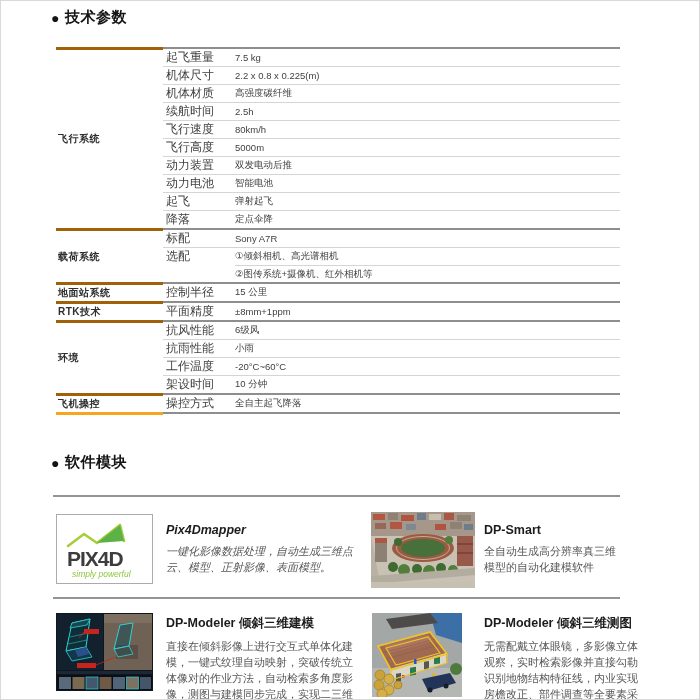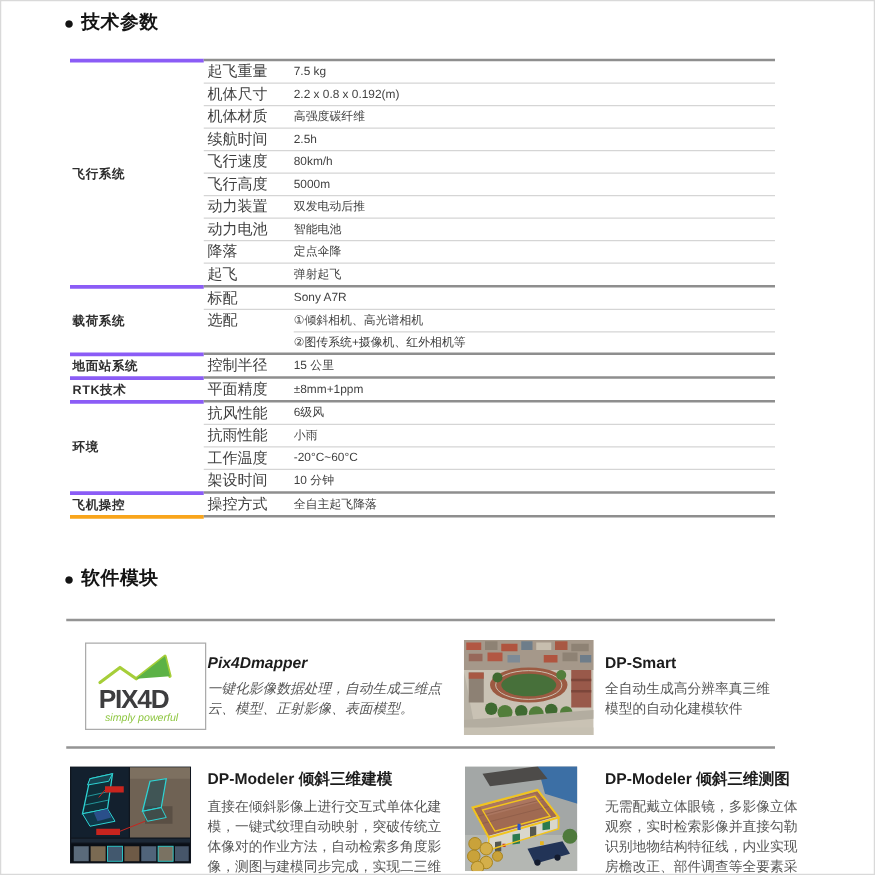--- a/index.html
+++ b/index.html
@@ -10,39 +10,39 @@
   }
   .sec-title {
     position:absolute; left:50px; display:flex; align-items:center; gap:5px;
     font-size:15px; font-weight:bold; color:#141414; letter-spacing:.5px;
   }
   .sec-title .bullet { font-size:14px; line-height:1; }
   
   .spec-table { position:absolute; left:55px; top:46px; width:564px; }
   .group { display:flex; }
   .gcat {
-    width:107px; box-sizing:border-box; border-top:3px solid #8b5cf6;
+    width:107px; box-sizing:border-box; border-top:3px solid #a16207;
     display:flex; align-items:center; padding-left:2px;
     font-size:10px; font-weight:bold; color:#2e2e2e; letter-spacing:.5px;
   }
   .grows { flex:1; border-top:2px solid #8e8e8e; }
   .row { display:flex; height:17px; align-items:center; }
   .row + .row { border-top:1px solid #d5d5d5; }
   .row.partial { border-top:none; }
   .row.partial .v { align-self:stretch; display:flex; align-items:center; border-top:1px solid #d5d5d5; }
   .p { width:72px; box-sizing:border-box; padding-left:3px; font-size:12px; color:#3f3f3f; }
   .v { flex:1; font-size:9.5px; color:#3f3f3f; }
   .tend { display:flex; }
   .tend-cat { width:107px; height:0; border-top:3px solid #F9A51B; }
   .tend-rest { flex:1; height:0; border-top:2px solid #8e8e8e; }
   
   .divider { position:absolute; left:52px; width:567px; height:0; border-top:2px solid #949494; }
   .mod-img { position:absolute; box-sizing:border-box; overflow:hidden; }
   .mod-img svg { display:block; width:100%; height:100%; }
-  .pix4d-box { border:1px solid #ababab; background:#fff;margin-left:12px; }
+  .pix4d-box { border:1px solid #ababab; background:#fff; }
   .mod-text { position:absolute; }
   .mod-title { font-size:12.5px; font-weight:bold; color:#1c1c1c; margin:0 0 6px 0; }
   .mod-desc { font-size:11px; line-height:16px; color:#565656; }
 </style>
 </head>
 <body>
 
 <div class="page">
 
   <div class="sec-title" style="top:7px;">
@@ -54,21 +54,21 @@
 
     <div class="group">
       <div class="gcat">飞行系统</div>
       <div class="grows">
         <div class="row">
             <div class="p">起飞重量</div>
             <div class="v">7.5 kg</div>
           </div>
         <div class="row">
             <div class="p">机体尺寸</div>
-            <div class="v">2.2 x 0.8 x 0.192(m)</div>
+            <div class="v">2.2 x 0.8 x 0.225(m)</div>
           </div>
         <div class="row">
             <div class="p">机体材质</div>
             <div class="v">高强度碳纤维</div>
           </div>
         <div class="row">
             <div class="p">续航时间</div>
             <div class="v">2.5h</div>
           </div>
         <div class="row">
@@ -81,26 +81,26 @@
           </div>
         <div class="row">
             <div class="p">动力装置</div>
             <div class="v">双发电动后推</div>
           </div>
         <div class="row">
             <div class="p">动力电池</div>
             <div class="v">智能电池</div>
           </div>
         <div class="row">
+            <div class="p">起飞</div>
+            <div class="v">弹射起飞</div>
+          </div>
+        <div class="row">
             <div class="p">降落</div>
             <div class="v">定点伞降</div>
-          </div>
-        <div class="row">
-            <div class="p">起飞</div>
-            <div class="v">弹射起飞</div>
           </div>
       </div>
     </div>
 
     <div class="group">
       <div class="gcat">载荷系统</div>
       <div class="grows">
         <div class="row">
             <div class="p">标配</div>
             <div class="v">Sony A7R</div>

